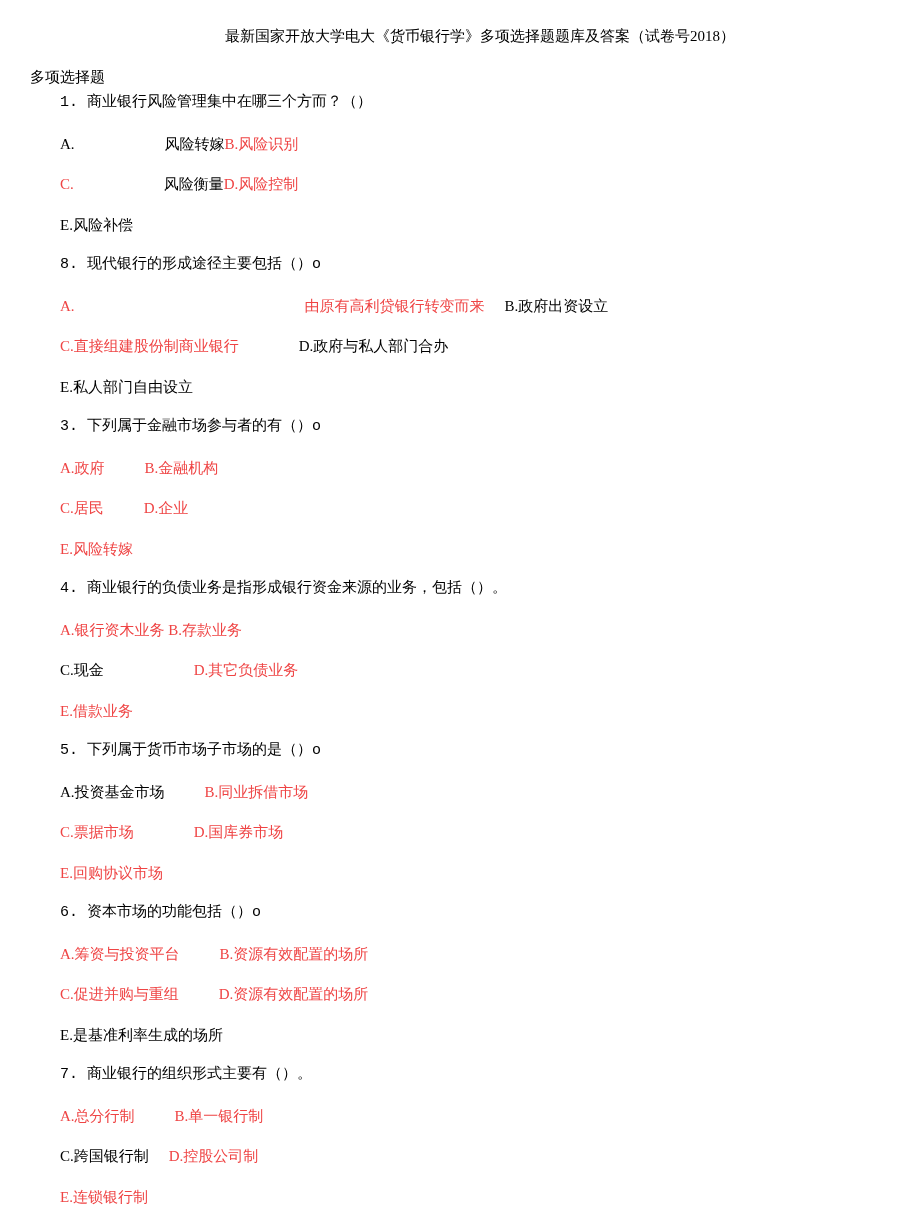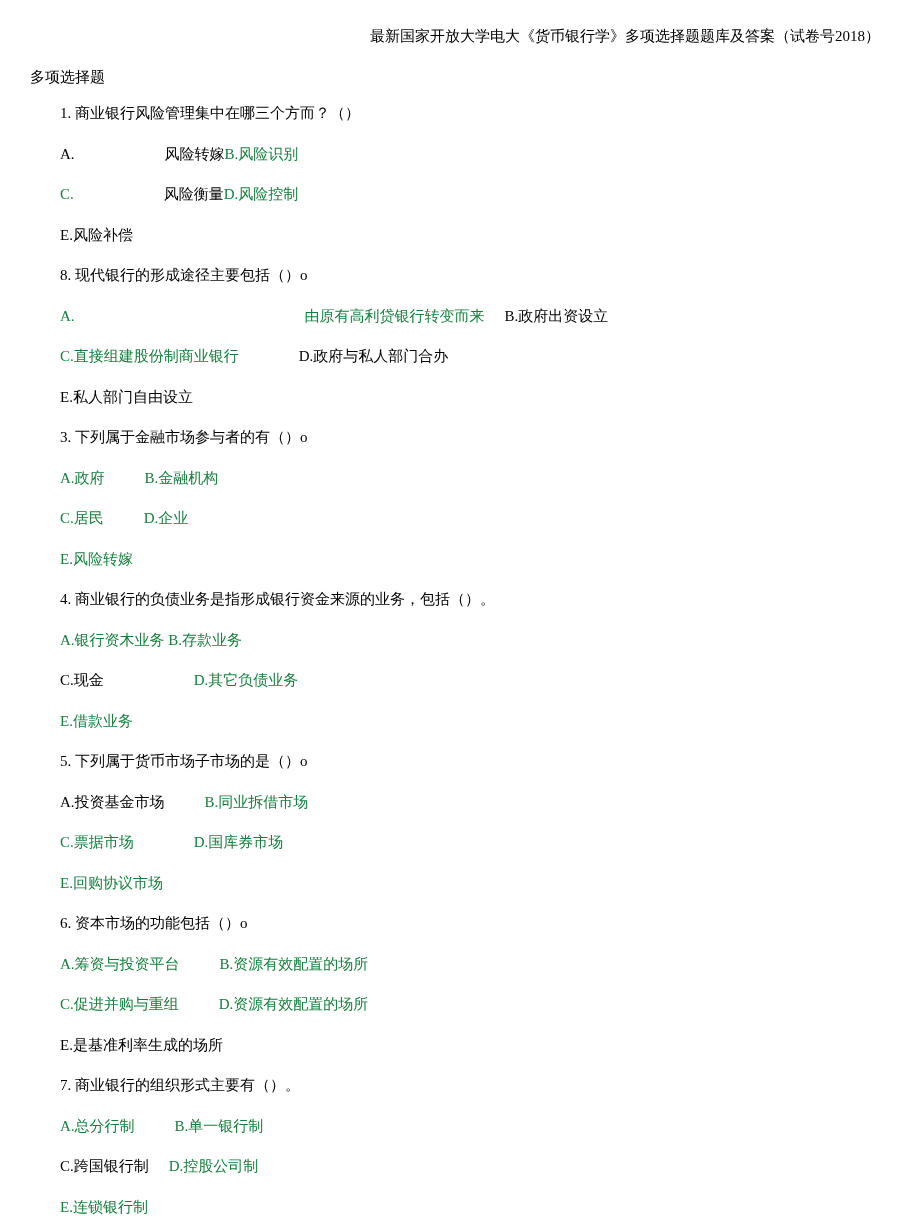--- a/index.html
+++ b/index.html
@@ -7,36 +7,37 @@
     font-size: 15px;
     line-height: 1.5;
     color: #000;
     background: #fff;
     margin: 0;
     padding: 25px 40px 25px 30px;
     width: 920px;
     box-sizing: border-box;
   }
   .title {
-    text-align: right;
+    text-align: center;
     padding-left: 50px;
     margin-bottom: 18px;
   }
   .section-heading {
-    margin-bottom: 14px;
+    margin-bottom: 4px;
   }
   .question {
     padding-left: 30px;
     margin-bottom: 18px;
+    font-family: Liberation Mono, monospace;
   }
   .opts {
     padding-left: 30px;
     margin-bottom: 18px;
   }
-  .red { color: #15803d; }
+  .red { color: #ef4444; }
   .row { margin-bottom: 18px; }
   .sp-sm { display:inline-block; width: 40px; }
   .sp-md { display:inline-block; width: 90px; }
   .sp-lg { display:inline-block; width: 230px; }
   .sp-xs { display:inline-block; width: 20px; }
   .sp-xl { display:inline-block; width: 60px; }
 </style>
 </head>
 <body>
 

